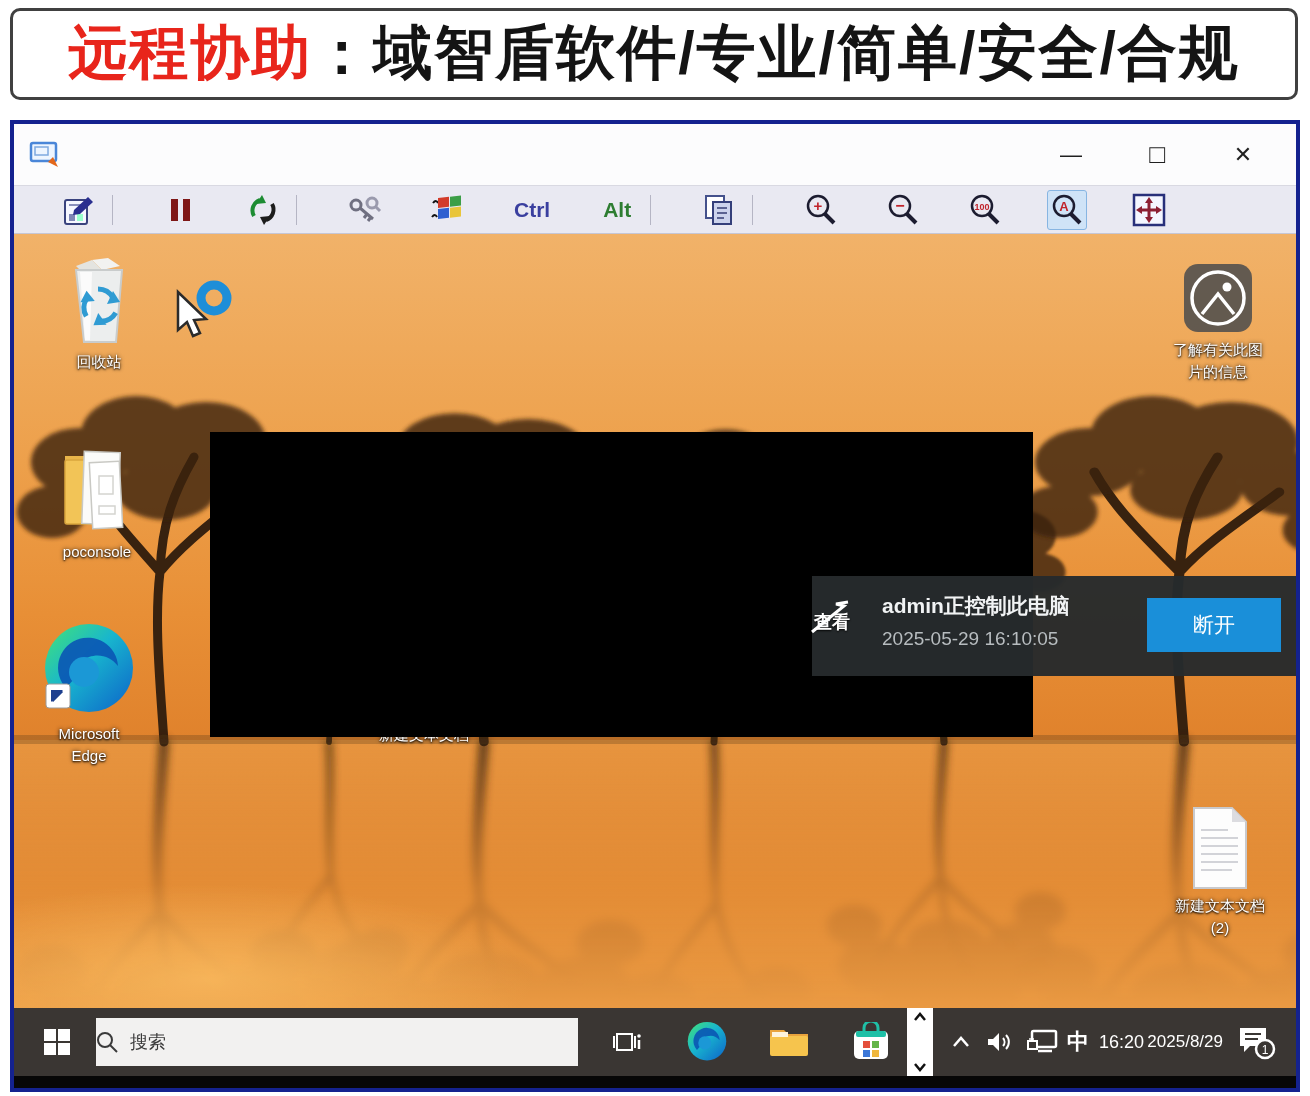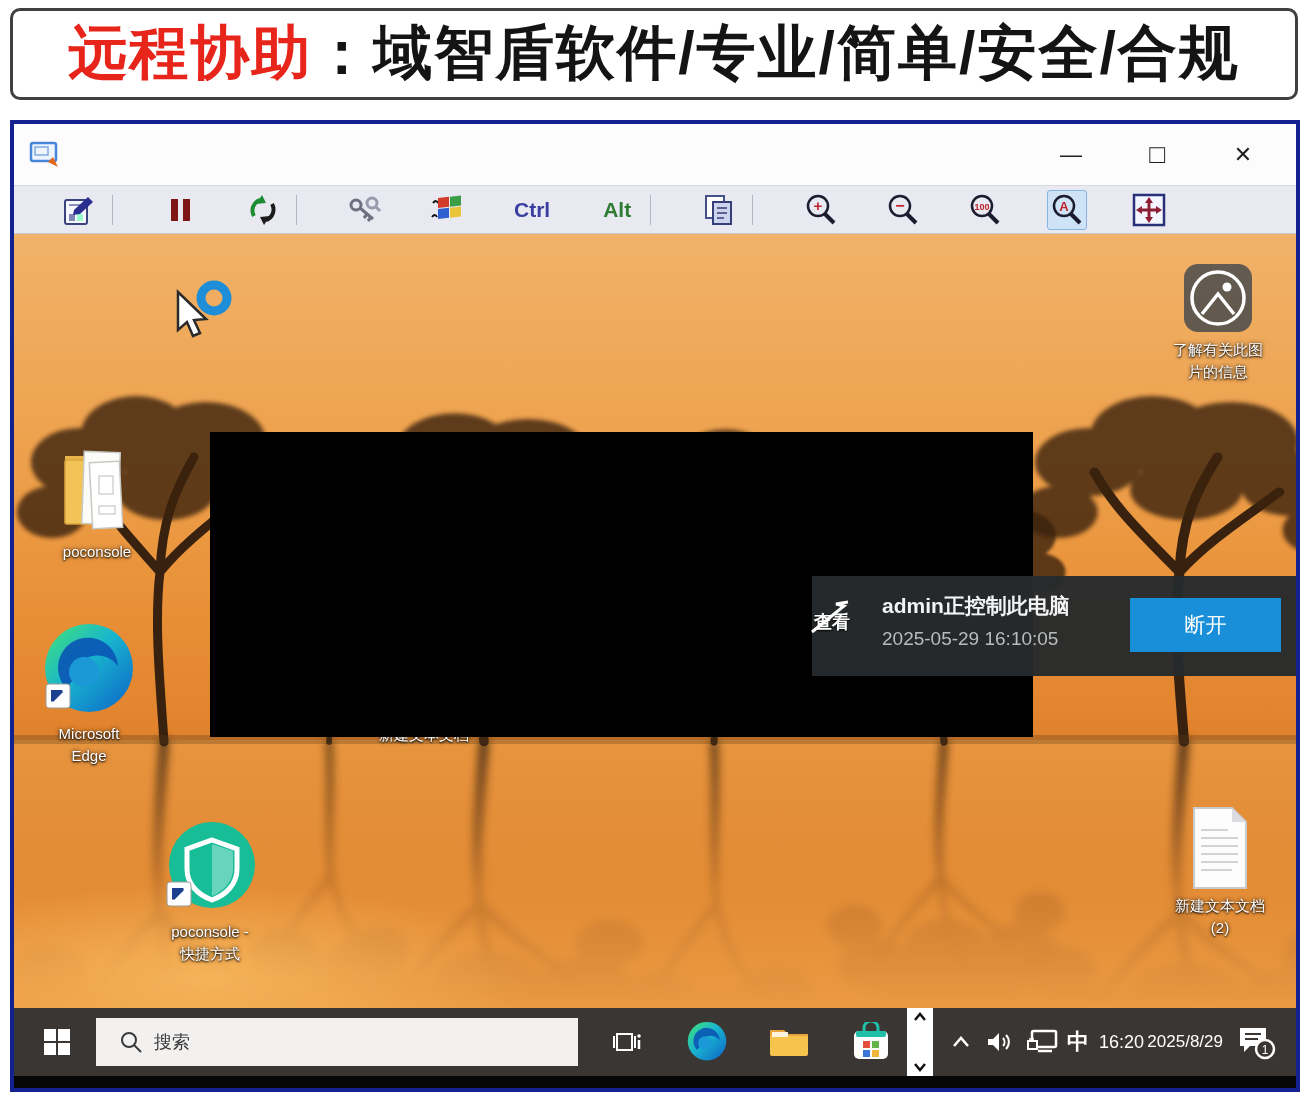--- a/index.html
+++ b/index.html
@@ -45,32 +45,32 @@
 
   .hidden-doc-label { position:absolute; left:300px; top:492px; width:220px; text-align:center;
     color:#fff; font-size:15px; text-shadow:0 1px 2px #000,0 0 4px #000; z-index:2; }
 
   
   .toast { position:absolute; left:798px; top:342px; width:484px; height:100px;
     background:rgba(38,42,44,.97); z-index:4; }
   .toast-texts { position:absolute; left:70px; top:16px; }
   .toast-title { font-size:21px; color:#f1f3f4; font-weight:bold; }
   .toast-time { font-size:19px; color:#b7bcbf; margin-top:8px; }
-  .toast-btn { position:absolute; right:15px; top:22px; width:151px; height:54px;
+  .toast-btn { position:absolute; right:15px; top:22px; width:134px; height:54px;
     background:#1a8fd9; color:#fff; font-size:21px; display:flex; align-items:center; justify-content:center; }
   .behind { position:absolute; left:2px; top:34px; z-index:5; color:#fff; font-size:18px;
     font-weight:bold; text-shadow:0 1px 2px #000; }
 
   .cursor-group { position:absolute; left:150px; top:44px; width:80px; height:80px; z-index:5; }
 
   
   .taskbar { position:relative; width:1282px; height:68px; background:#3a3633; }
   .tb-item { position:absolute; top:0; height:68px; display:flex; align-items:center; justify-content:center; }
   .tb-search { position:absolute; left:82px; top:10px; width:482px; height:48px; background:#f2f1f0;
-    display:flex; align-items:center; padding-left:24px; gap:12px; }
+    display:flex; align-items:center; padding-left:0; gap:12px; }
   .tb-search input { border:none; outline:none; background:transparent; font-size:18px; color:#3a3a3a;
     width:380px; font-family:inherit; }
   .tb-search input::placeholder { color:#3a3a3a; opacity:1; }
   .scrollstrip { position:absolute; left:893px; top:0; width:26px; height:68px; background:#fff;
     display:flex; flex-direction:column; justify-content:space-between; align-items:center; padding:4px 0; }
   .clock { position:absolute; left:1085px; top:0; width:124px; height:68px; color:#fff;
     display:flex; flex-direction:row; align-items:center; justify-content:space-between; font-size:17px; line-height:1.35; }
   .bottom-strip { width:1282px; height:12px; background:#070707; }
 </style>
 </head>
@@ -272,20 +272,41 @@
           <use href="#treesTop" xlink:href="#treesTop" transform="translate(0,1016) scale(1,-1)" opacity=".85" filter="url(#blur4)"></use>
           <rect y="506" width="1282" height="268" fill="url(#waterfade)"></rect>
           <rect y="501" width="1282" height="9" fill="#5a3a1a" opacity=".3"></rect>
           <ellipse cx="190" cy="745" rx="330" ry="95" fill="url(#glow)"></ellipse>
         </svg>
 
         <div class="blackbox"></div>
 
         <div class="hidden-doc-label">新建文本文档</div>
 
+        <div class="dicon" style="left:30px; top:24px; width:110px;">
+          <svg width="74" height="88" viewBox="0 0 74 88">
+            <polygon points="30,2 46,0 58,8 40,12" fill="#f2f2f0"></polygon>
+              <polygon points="14,8 30,2 40,12 22,16" fill="#e4e4e0"></polygon>
+            <path d="M14 12 L60 12 L54 84 L22 84 Z" fill="#eceeee" stroke="#c9cccc" stroke-width="2"></path>
+            <path d="M18 14 L30 14 L28 82 L23 82 Z" fill="#fbfbfb"></path>
+            <g transform="translate(38,48)">
+              <g stroke="#2f9bd3" stroke-width="5" fill="none">
+                <path d="M-2,-17 A17,17 0 0 1 13,-8"></path>
+                <path transform="rotate(120)" d="M-2,-17 A17,17 0 0 1 13,-8"></path>
+                <path transform="rotate(240)" d="M-2,-17 A17,17 0 0 1 13,-8"></path>
+              </g>
+              <g fill="#2f9bd3">
+                <polygon points="13,-15 20,-4 7,-2"></polygon>
+                <polygon transform="rotate(120)" points="13,-15 20,-4 7,-2"></polygon>
+                <polygon transform="rotate(240)" points="13,-15 20,-4 7,-2"></polygon>
+              </g>
+            </g>
+          </svg>
+          <span class="lbl">回收站</span>
+        </div>
 
         <div class="cursor-group">
           <svg width="80" height="80" viewBox="0 0 80 80">
             <circle cx="50" cy="20" r="13" fill="none" stroke="#1e8ed8" stroke-width="9"></circle>
             <path d="M14 14 L14 52 L23 44 L29 58 L36 55 L30 42 L42 41 Z" fill="#fff" stroke="#2b2b2b" stroke-width="2.5"></path>
           </svg>
         </div>
 
         <div class="dicon" style="left:28px; top:206px; width:110px;">
           <svg width="80" height="96" viewBox="0 0 80 96">
@@ -312,32 +333,20 @@
             <path d="M24 66 a30 30 0 1 1 52 -22 c-7 -9 -18 -13 -29 -9 a23 23 0 0 0 -15 22 z" fill="#0a55b4" opacity=".9"></path>
             <circle cx="42" cy="50" r="15" fill="#1b98d6"></circle>
             <rect x="4" y="62" width="24" height="24" rx="3" fill="#fff" stroke="#9a9a9a"></rect>
             <polygon points="9,80 9,68 21,68" fill="#1d3f8f"></polygon>
               <line x1="10" y1="79" x2="20" y2="69" stroke="#1d3f8f" stroke-width="3"></line>
           </svg>
           <span class="lbl">Microsoft</span>
           <span class="lbl" style="margin-top:-4px;">Edge</span>
         </div>
 
-        <div class="dicon" style="left:130px; top:586px; width:132px;">
-          <svg width="94" height="96" viewBox="0 0 94 96">
-            <circle cx="49" cy="45" r="43" fill="#16bd97"></circle>
-            <path d="M49 20 L74 29 V49 C74 64 63 75 49 80 C35 75 24 64 24 49 V29 Z" fill="none" stroke="#fff" stroke-width="5"></path>
-            <path d="M49 24 L70 31 V49 C70 61 61 71 49 76 Z" fill="rgba(255,255,255,.35)"></path>
-            <rect x="4" y="62" width="24" height="24" rx="3" fill="#fff" stroke="#9a9a9a"></rect>
-            <polygon points="9,80 9,68 21,68" fill="#1d3f8f"></polygon>
-              <line x1="10" y1="79" x2="20" y2="69" stroke="#1d3f8f" stroke-width="3"></line>
-          </svg>
-          <span class="lbl">poconsole -</span>
-          <span class="lbl" style="margin-top:-4px;">快捷方式</span>
-        </div>
 
         <div class="dicon" style="left:1138px; top:28px; width:132px;">
           <svg width="72" height="72" viewBox="0 0 72 72">
             <rect x="2" y="2" width="68" height="68" rx="14" fill="#57524e" opacity=".92"></rect>
             <circle cx="36" cy="36" r="26" fill="none" stroke="#fff" stroke-width="3.5"></circle>
             <polyline points="20,52 36,32 52,52" fill="none" stroke="#fff" stroke-width="3.5"></polyline>
             <circle cx="45" cy="25" r="4.5" fill="#fff"></circle>
           </svg>
           <span class="lbl">了解有关此图</span>
           <span class="lbl" style="margin-top:-4px;">片的信息</span>

